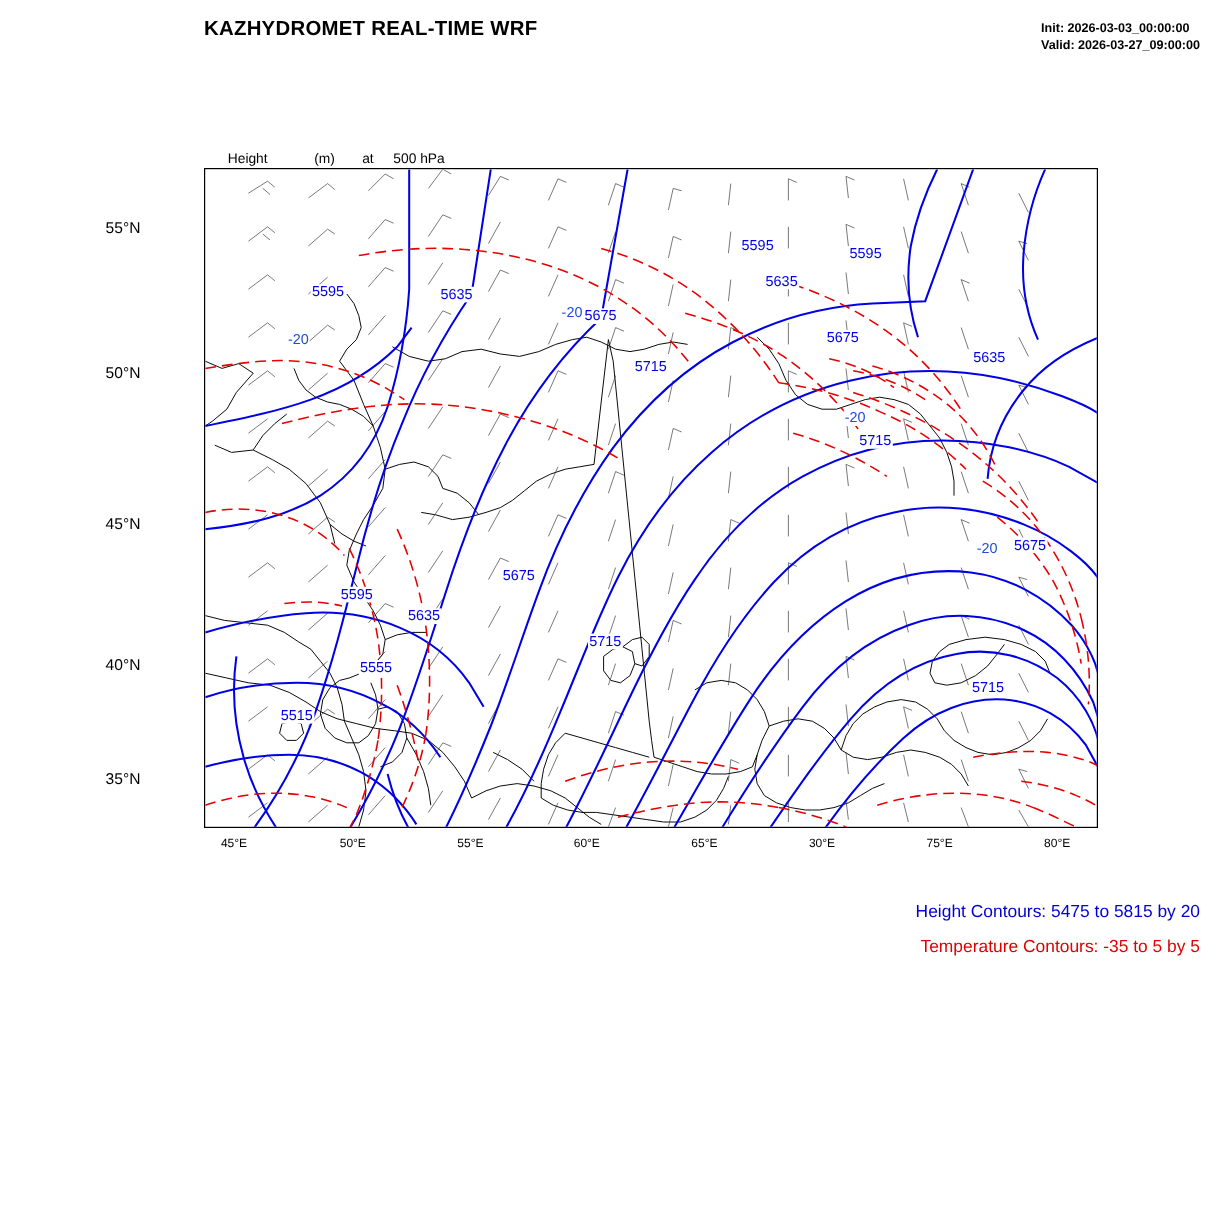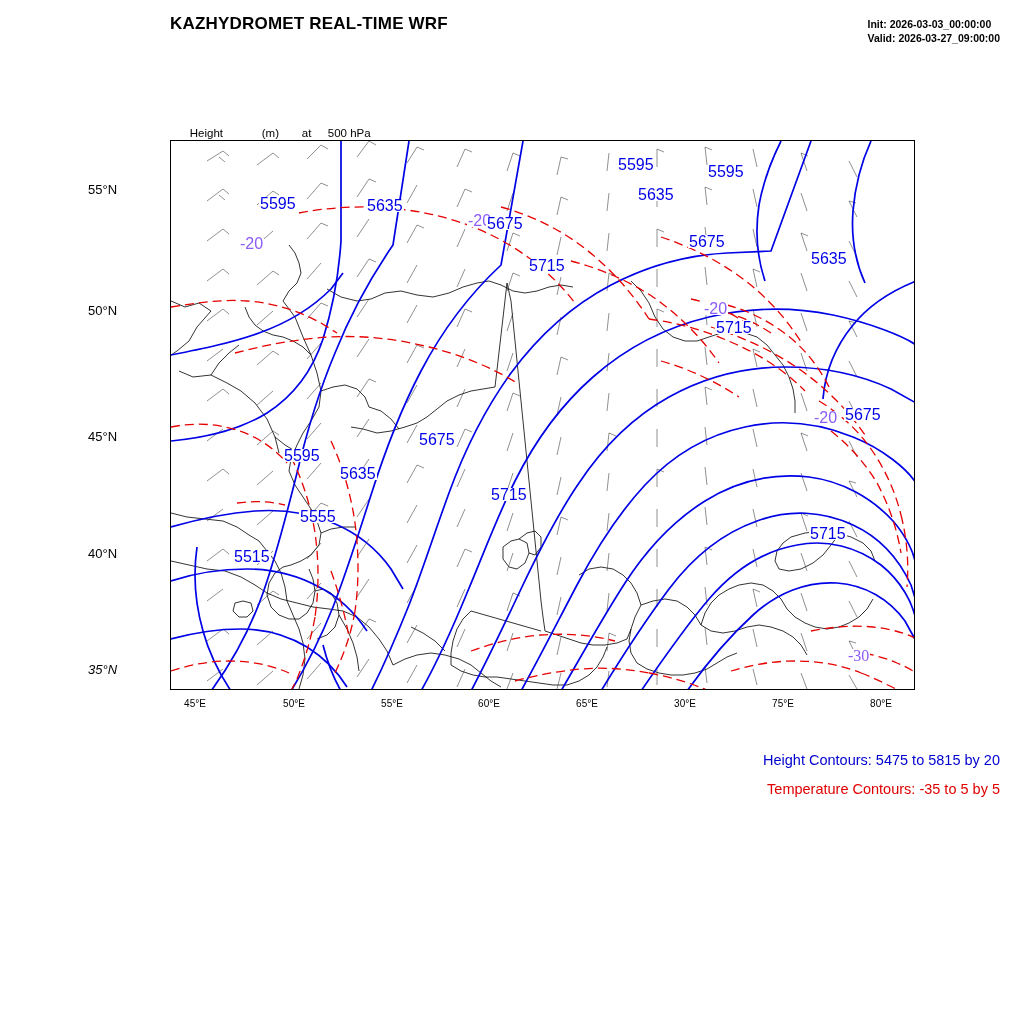--- a/index.html
+++ b/index.html
@@ -67,27 +67,28 @@
   .legend {
     position: absolute;
     right: 24px;
     text-align: right;
     font-size: 14.5px;
   }
   .legend.height { top: 752px; color: #0000d0; }
   .legend.temp { top: 781px; color: #e00000; }
   .clabel {
     position: absolute;
-    font-size: 16px;
+    font-size: 12px;
     background: #ffffff;
     padding: 0 1px;
     line-height: 13px;
+    margin-top: 40px;
   }
   .clabel.h { color: #0000e6; }
-  .clabel.t { color: #8b5cf6; text-align: right; }
+  .clabel.t { color: #1d4ed8; text-align: right; }
 </style>
 </head>
 <body>
 
 <div class="title">KAZHYDROMET REAL-TIME WRF</div>
 
 <div class="init-block">
   <div>Init: 2026-03-03_00:00:00</div>
   <div>Valid: 2026-03-27_09:00:00</div>
 </div>
@@ -98,21 +99,21 @@
   </div>
   <div class="field-row">
     <span class="lbl" style="width:72px">Wind</span><span class="lbl" style="width:40px">(m/s)</span><span class="lbl" style="width:26px">at</span><span class="lbl">500 hPa</span>
   </div>
 </div>
 
 <div class="ylabel" style="left:88px; top:182px;">55°N</div>
 <div class="ylabel" style="left:88px; top:303px;">50°N</div>
 <div class="ylabel" style="left:88px; top:429px;">45°N</div>
 <div class="ylabel" style="left:88px; top:546px;">40°N</div>
-<div class="ylabel" style="left:88px; top:662px;font-style:italic;">35°N</div>
+<div class="ylabel" style="left:88px; top:641px;">35°N</div>
 
 <div class="xlabel" style="left:160px; top:698px;">45°E</div>
 <div class="xlabel" style="left:259px; top:698px;">50°E</div>
 <div class="xlabel" style="left:357px; top:698px;">55°E</div>
 <div class="xlabel" style="left:454px; top:698px;">60°E</div>
 <div class="xlabel" style="left:552px; top:698px;">65°E</div>
 <div class="xlabel" style="left:650px; top:698px;">30°E</div>
 <div class="xlabel" style="left:748px; top:698px;">75°E</div>
 <div class="xlabel" style="left:846px; top:698px;">80°E</div>
 

